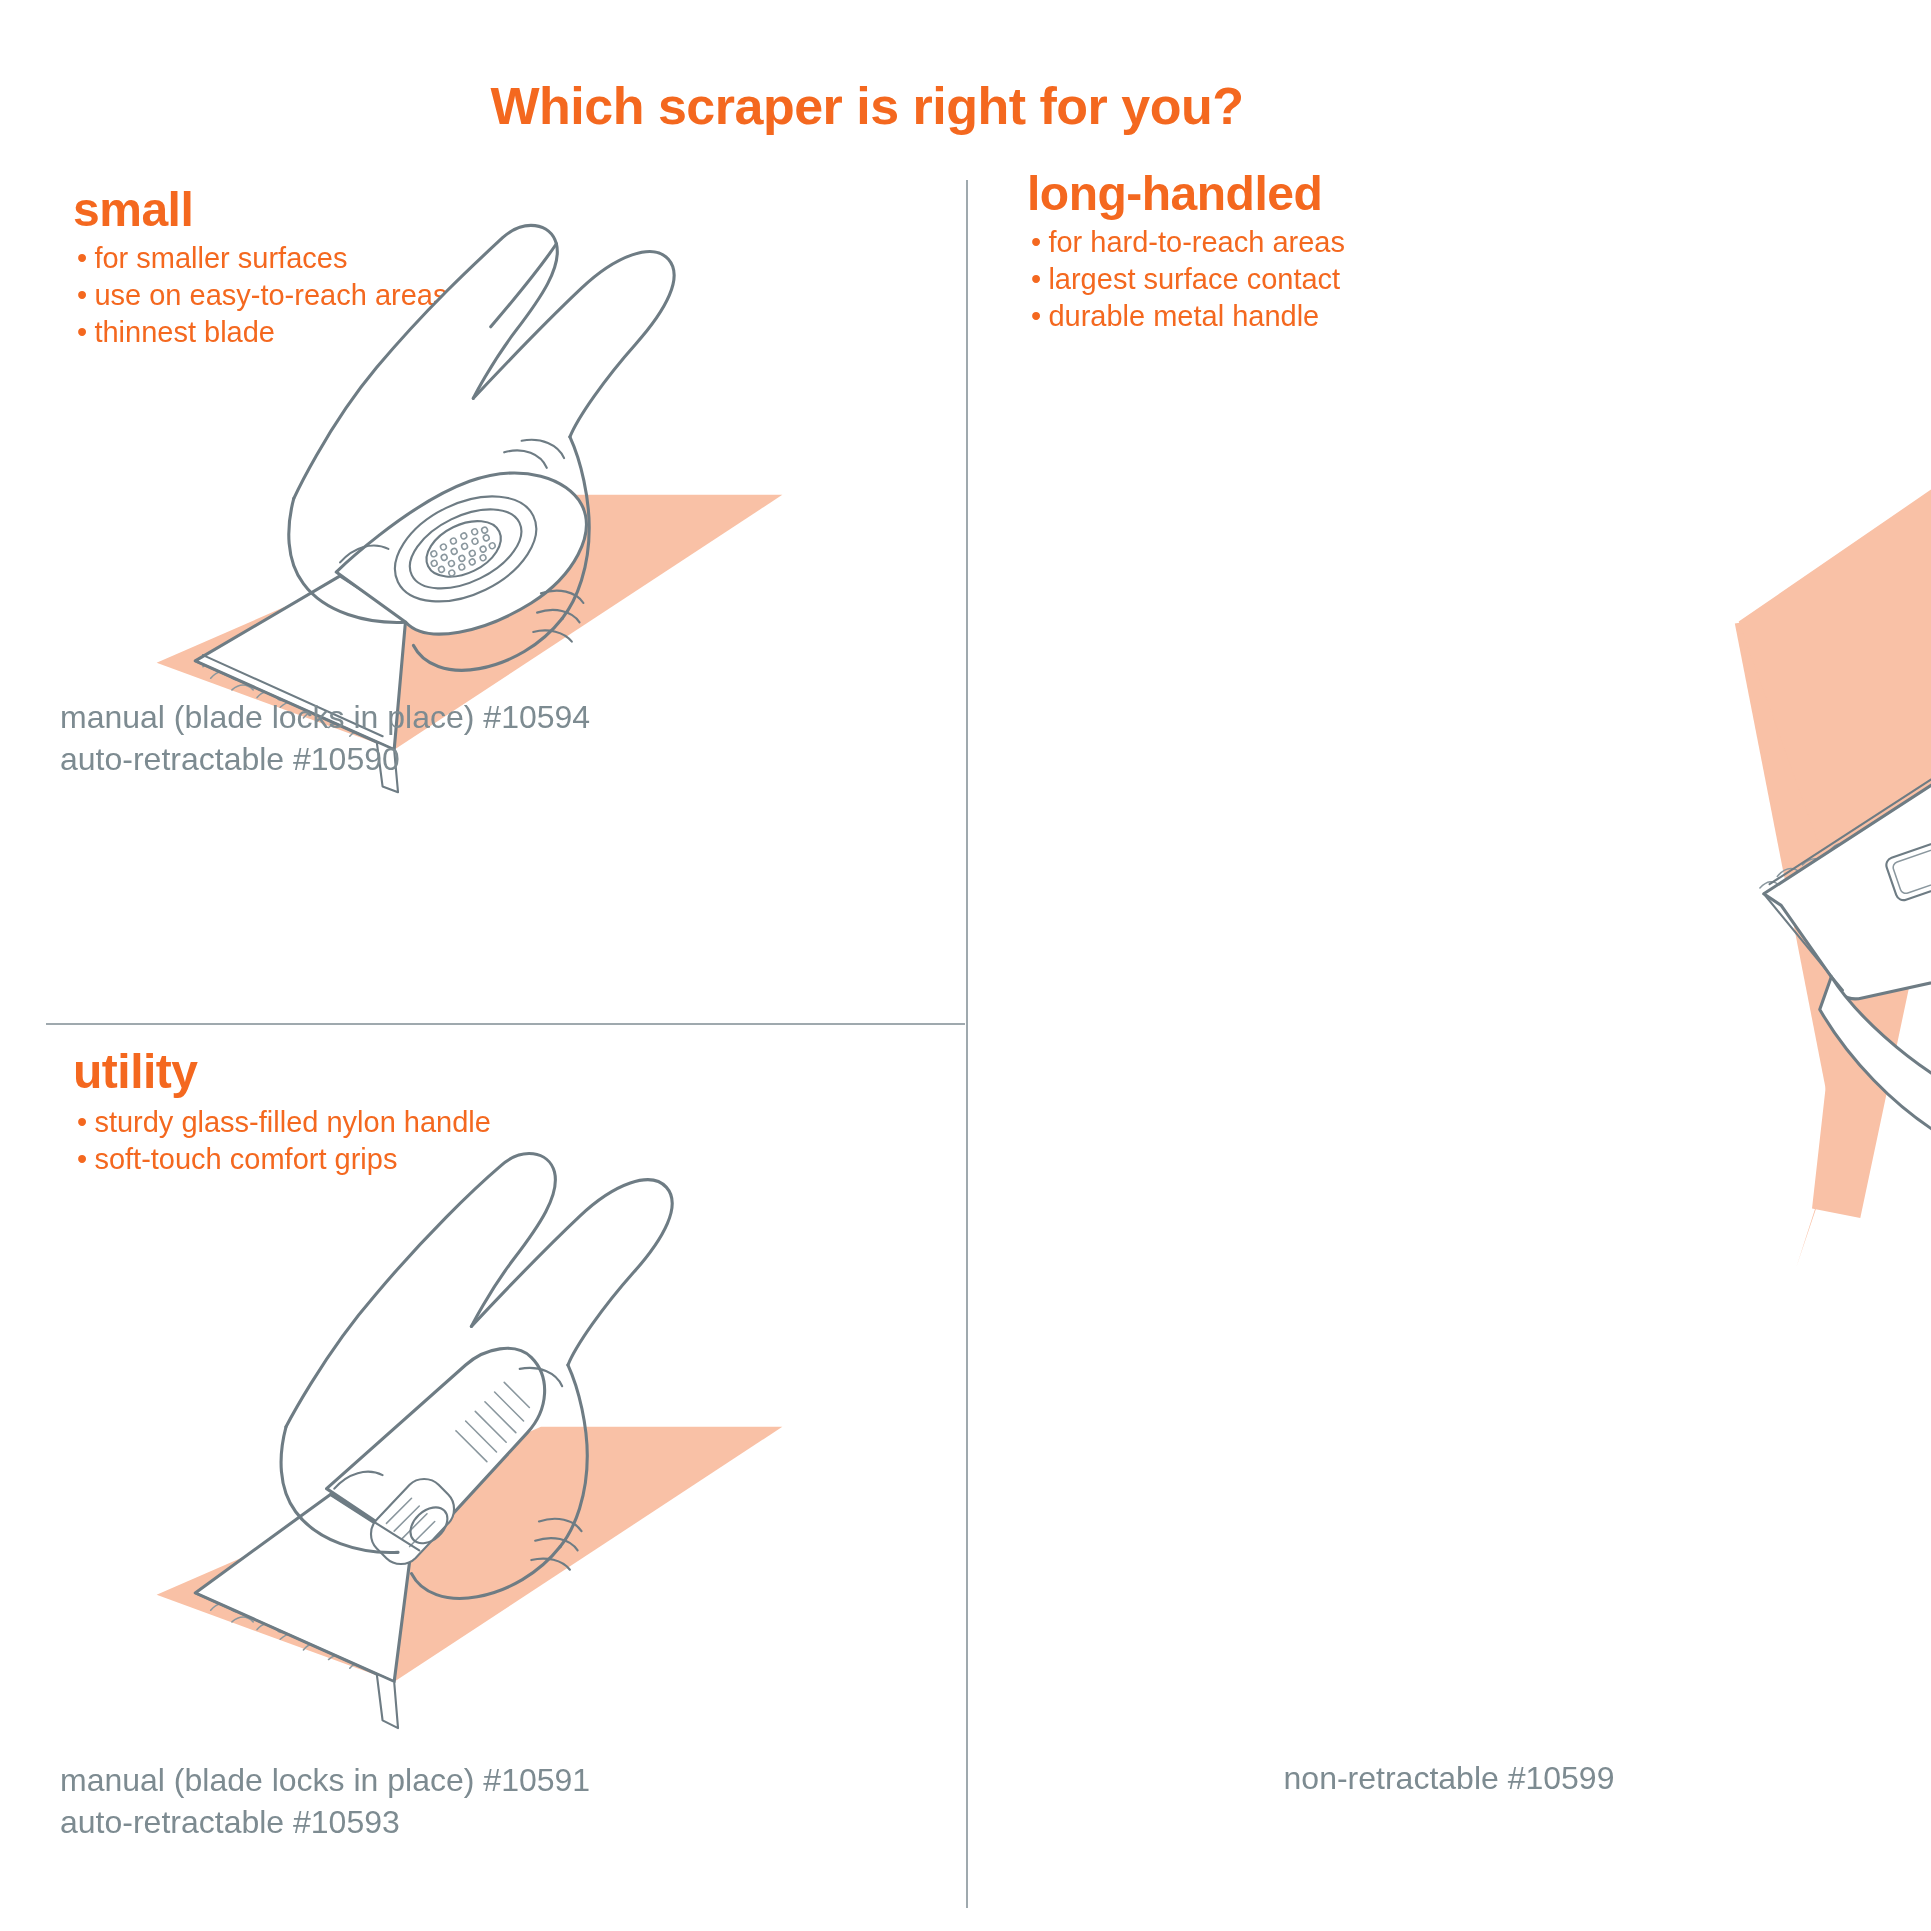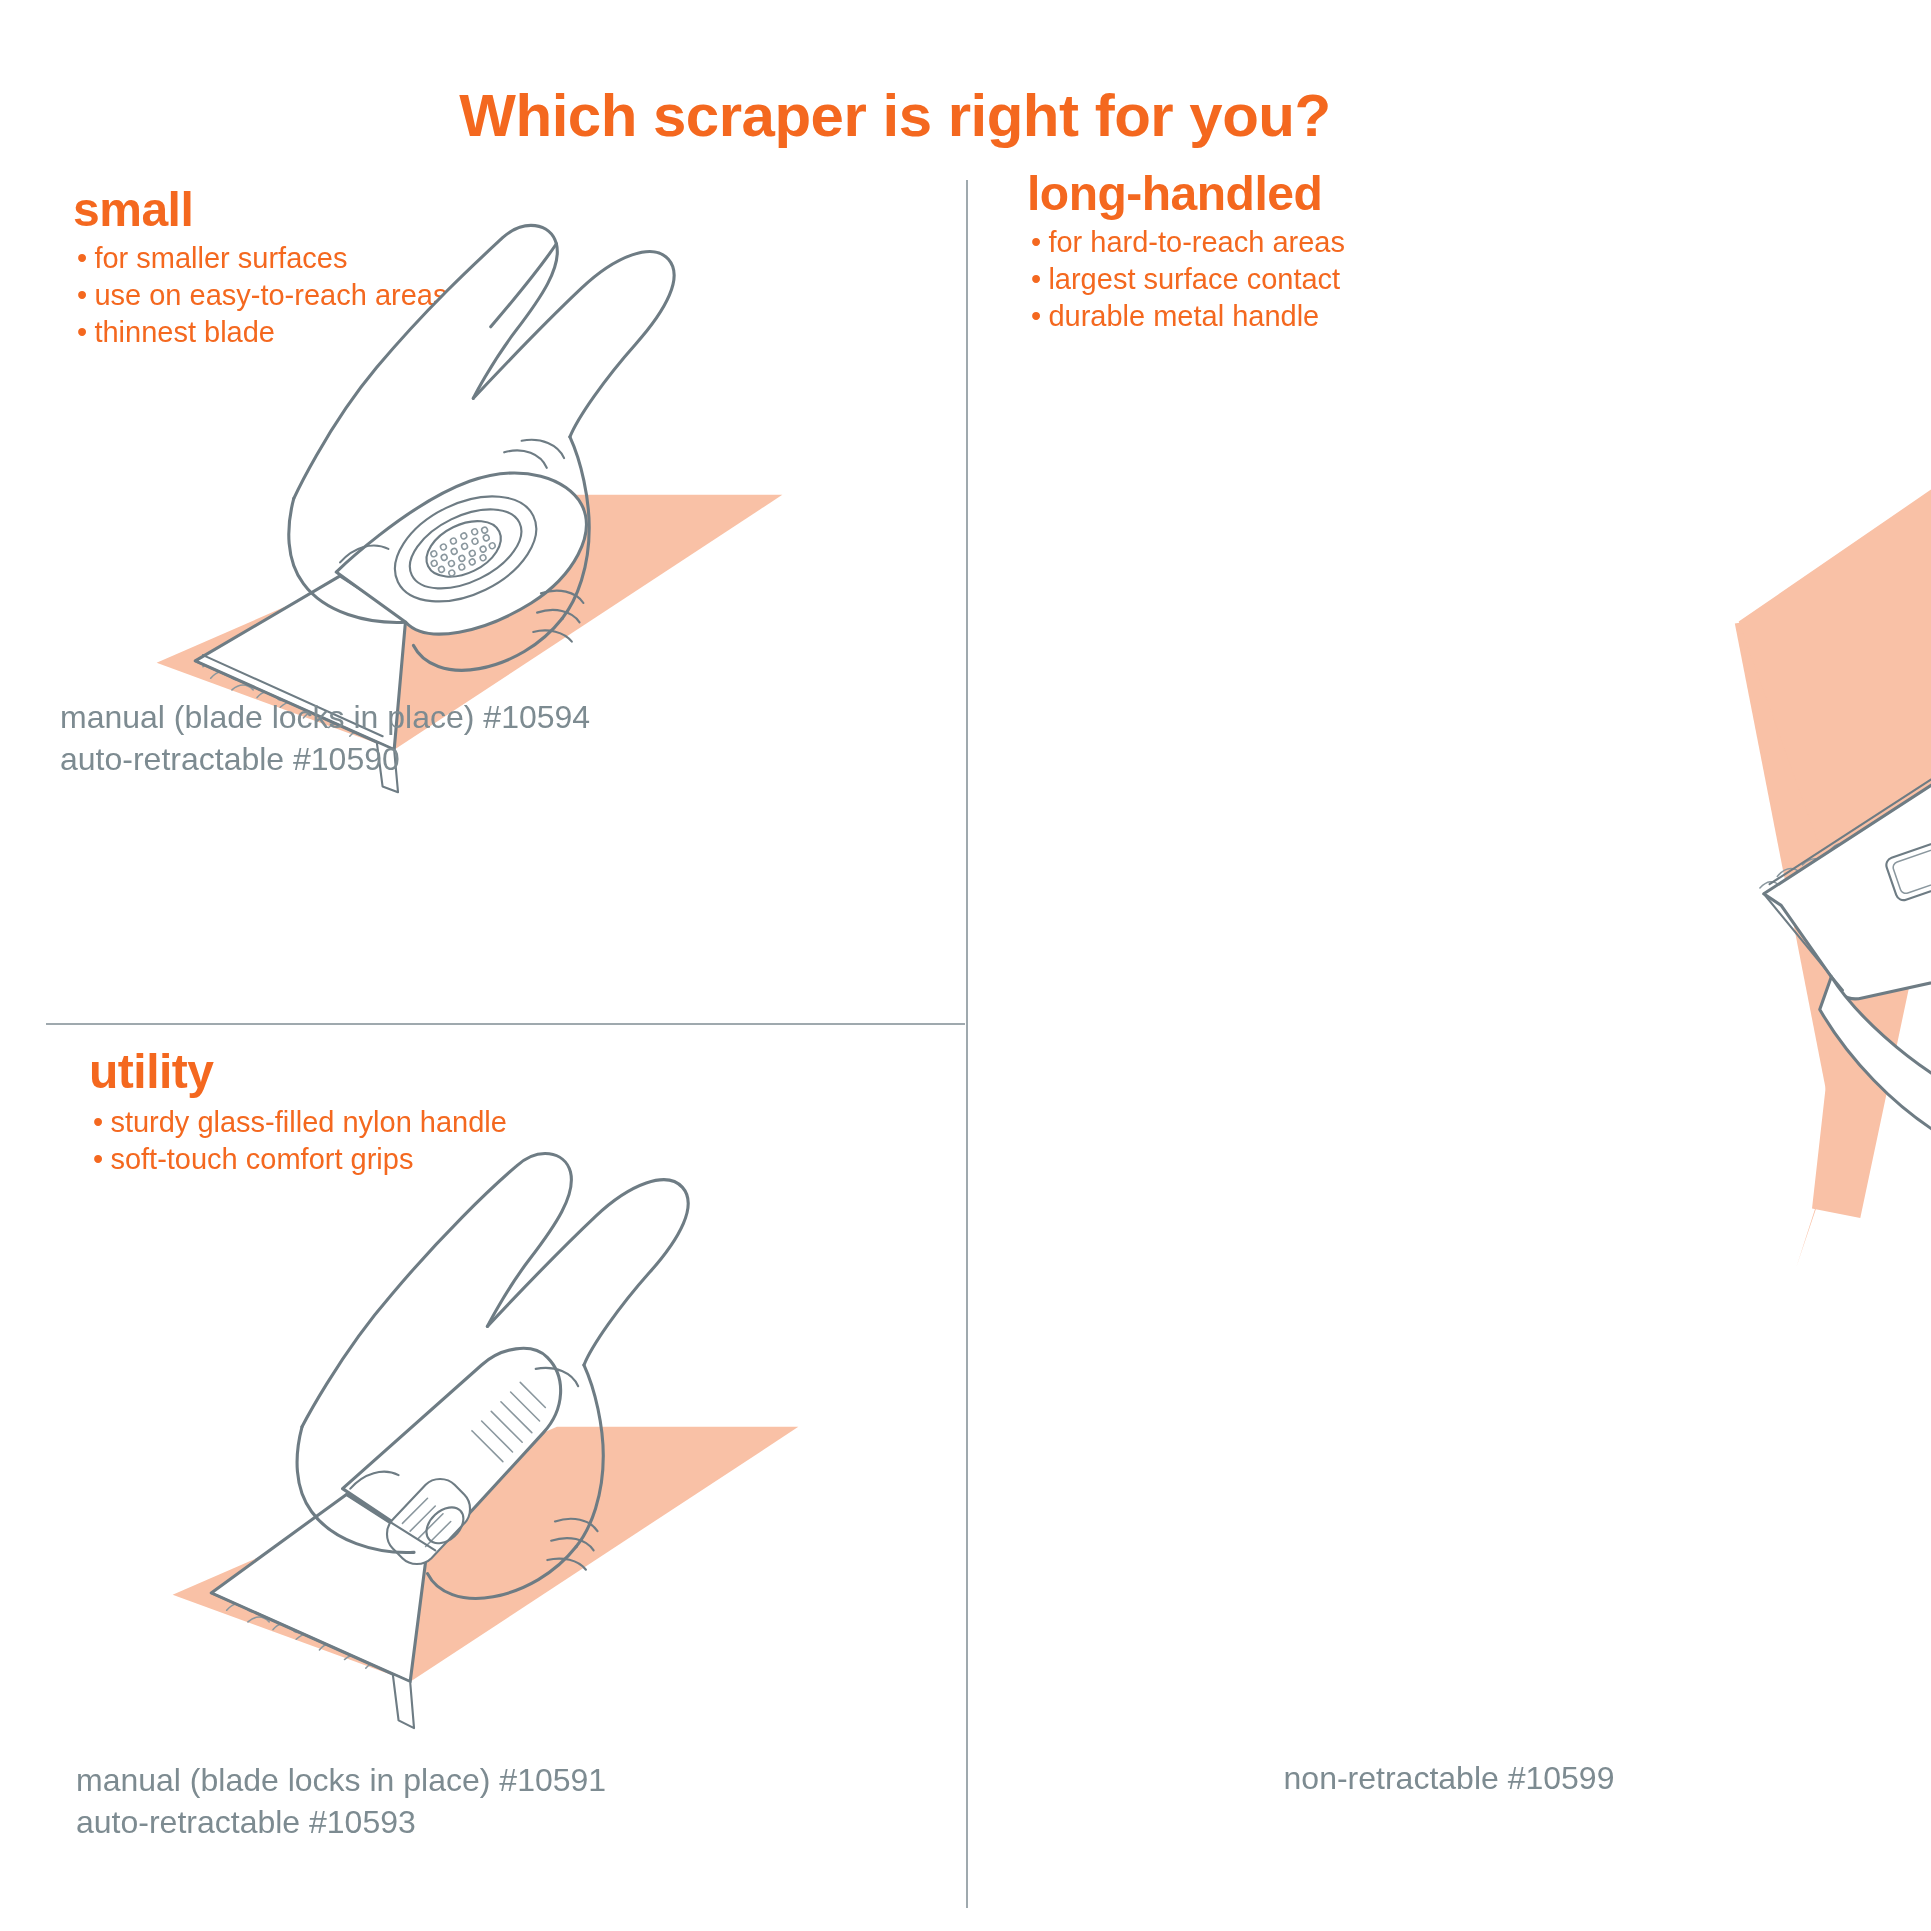--- a/index.html
+++ b/index.html
@@ -10,41 +10,40 @@
     overflow:hidden;
     position:relative;
   }
   .page{position:absolute;inset:0;}
 
   
   .title{
     position:absolute;top:44px;left:0;width:1734px;
     text-align:center;
     color:#F4681F;
-    font-size:60px;
+    font-size:52px;
     font-weight:bold;
     letter-spacing:-0.5px;
     line-height:1.05;
-    padding-left:28px;
   }
 
   
   .v-divider{
     position:absolute;left:966px;top:180px;width:1.9px;height:1728px;
     background:#8e9aa0;opacity:.85;
   }
   .h-divider{
     position:absolute;left:46px;top:1023px;width:919px;height:1.9px;
     background:#8e9aa0;opacity:.85;
   }
 
   
   .panel{position:absolute;}
   #panel-small{left:0;top:180px;width:846px;height:844px;}
-  #panel-utility{left:16px;top:1025px;width:966px;height:888px;}
+  #panel-utility{left:0;top:1025px;width:966px;height:888px;}
   #panel-long{left:967px;top:164px;width:964px;height:1751px;}
 
   .head{
     color:#F4681F;
     font-size:48px;
     font-weight:bold;
     letter-spacing:-0.5px;
     margin:0;
   }
   #panel-small .head{position:absolute;left:73px;top:1.9px;}

